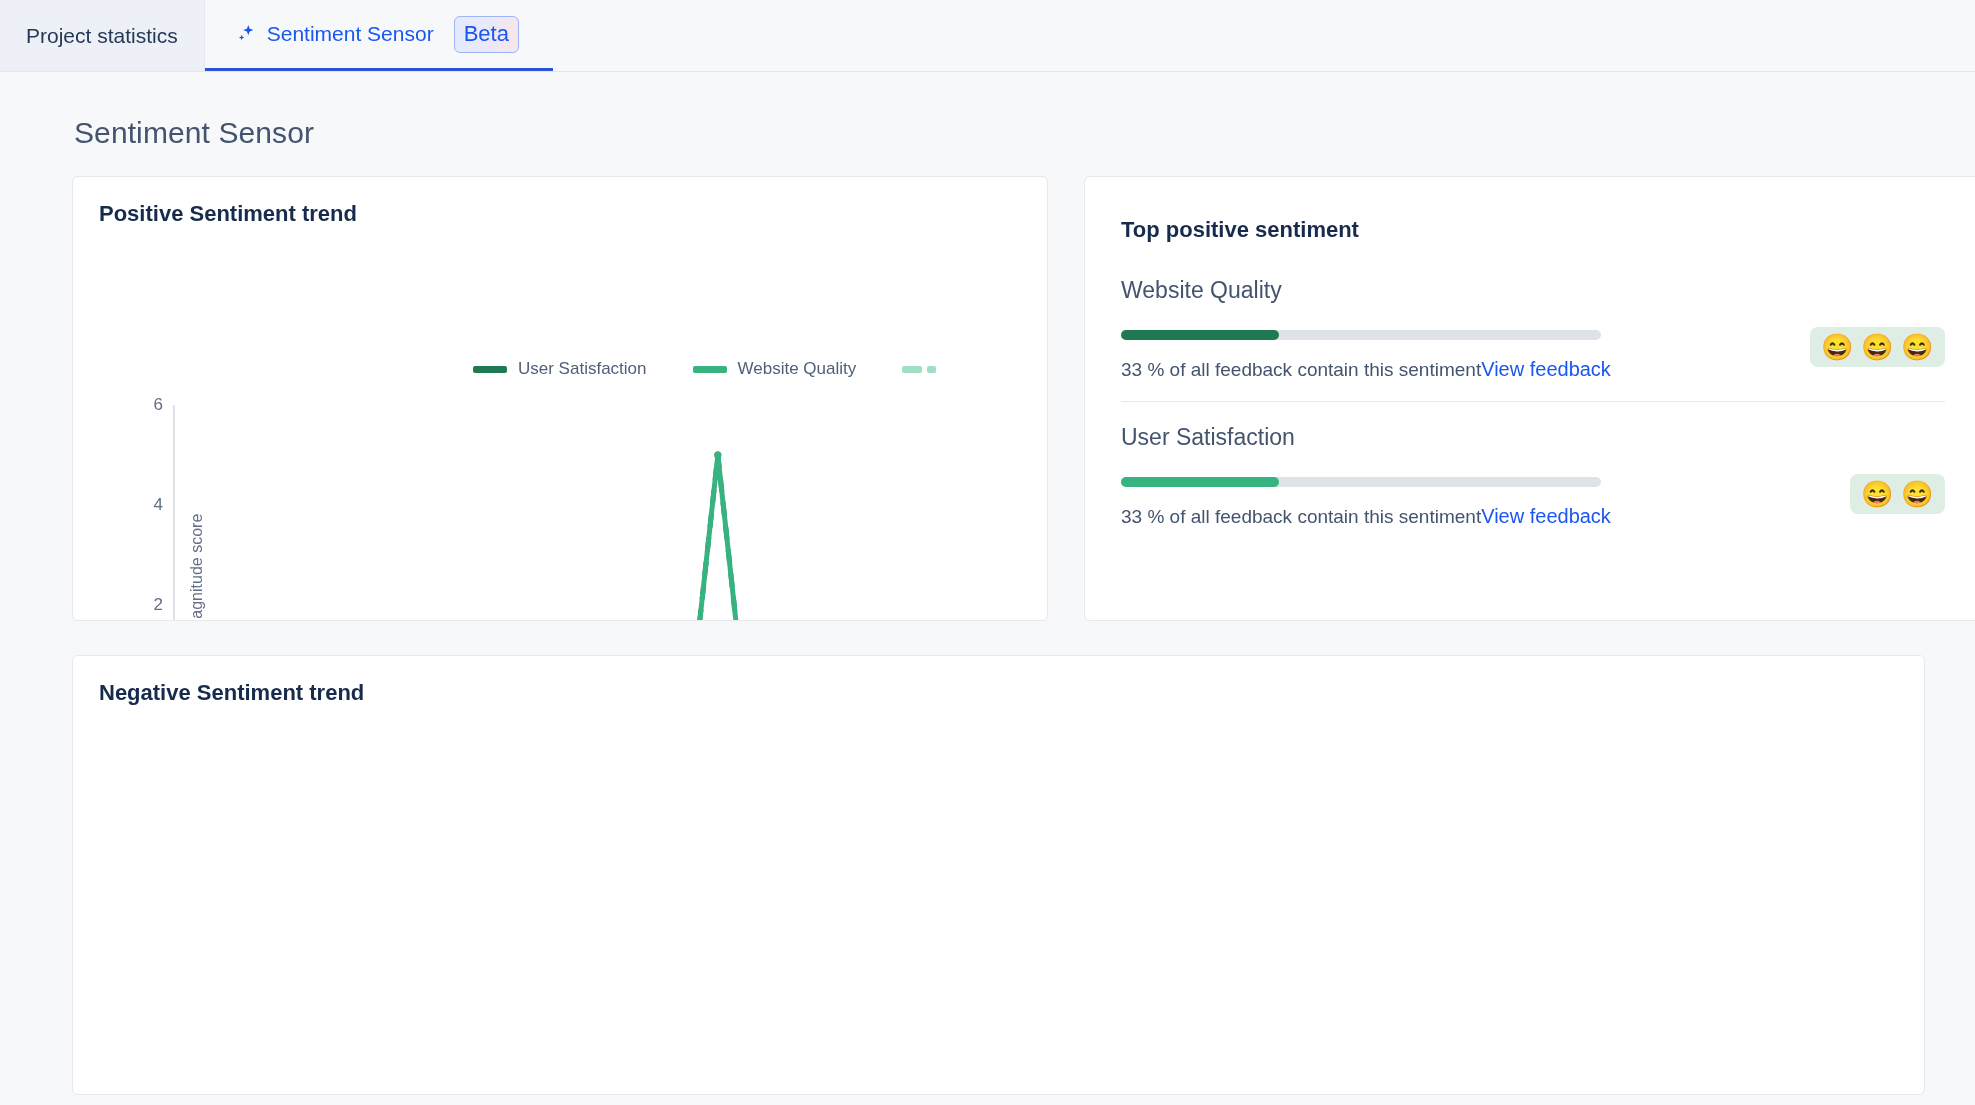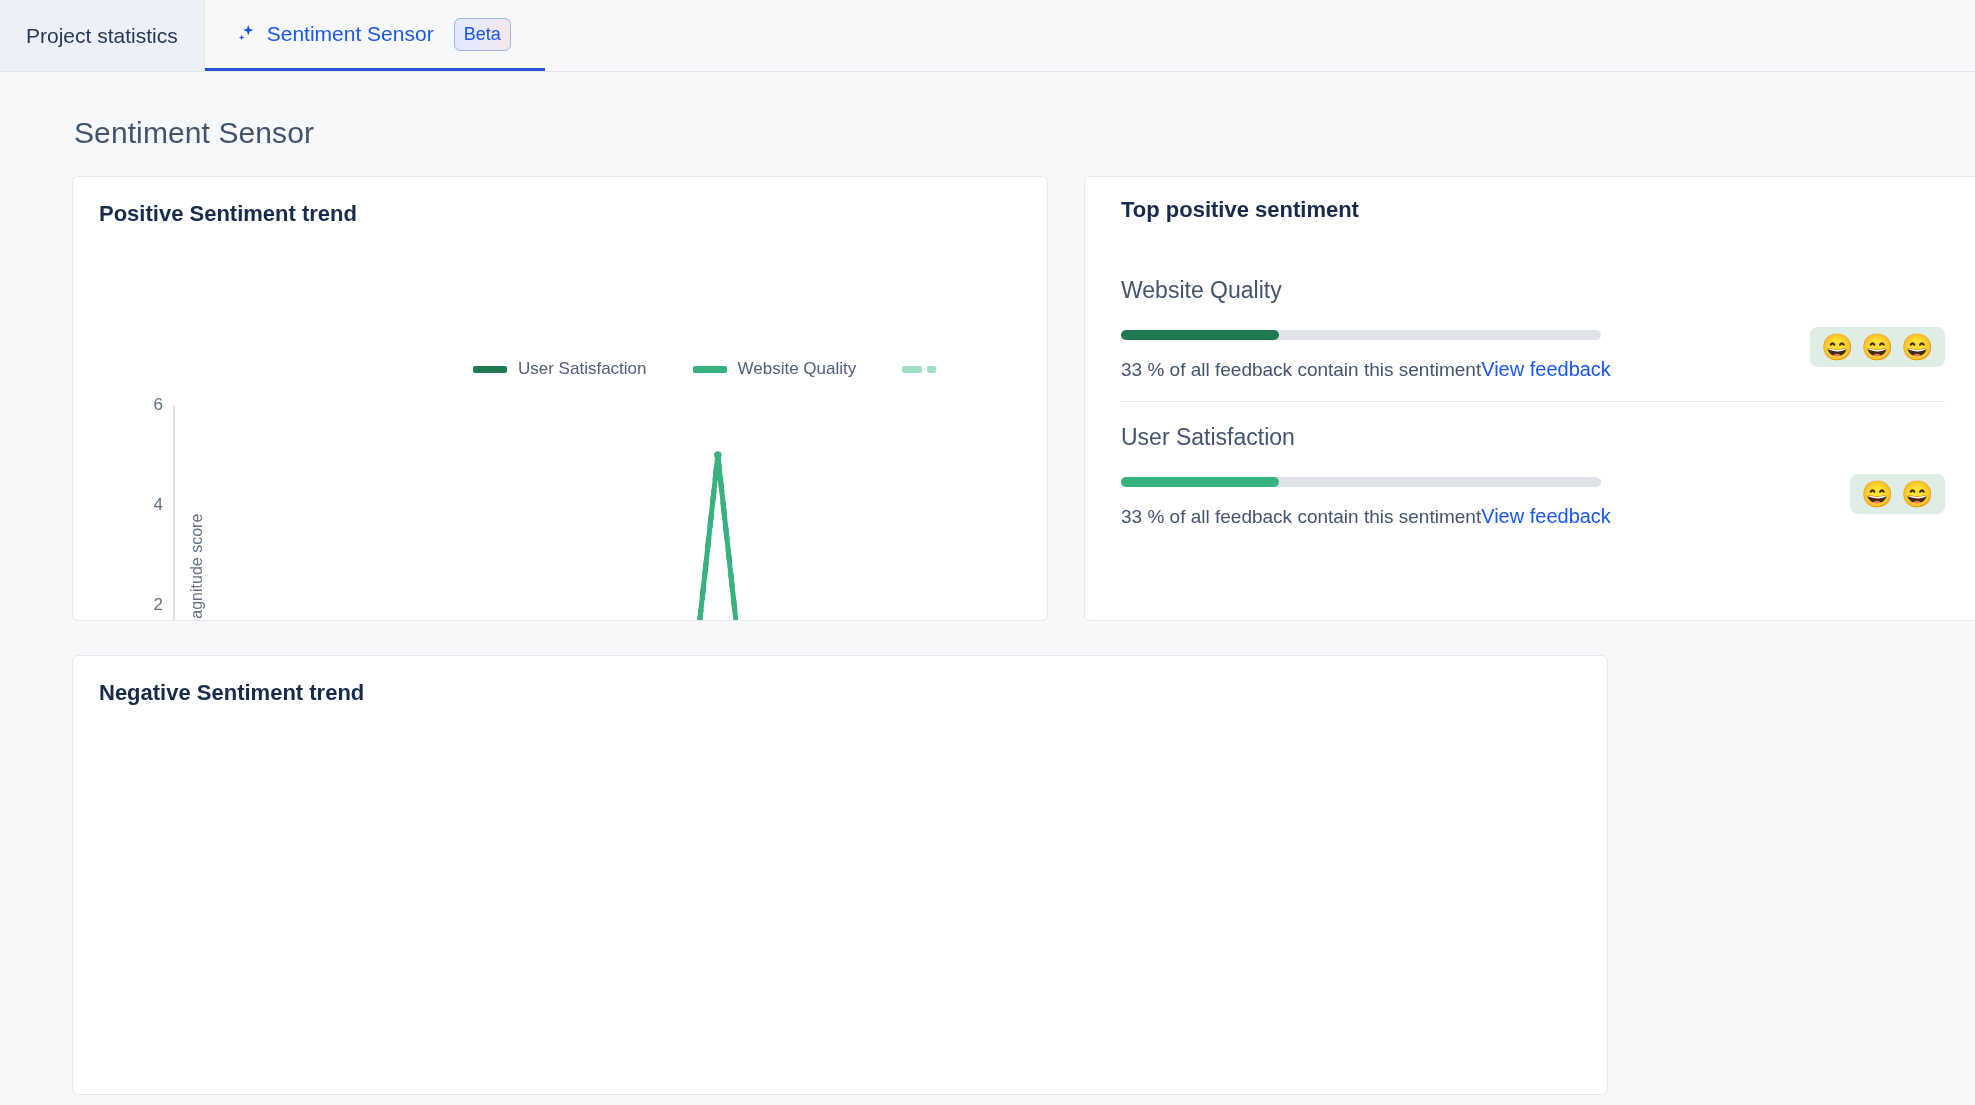--- a/index.html
+++ b/index.html
@@ -44,21 +44,21 @@
   .sparkle-icon {
     display: inline-block;
     width: 22px;
     height: 22px;
     flex: none;
     position: relative;
     top: -1px;
   }
   .beta-badge {
     margin-left: 10px;
-    font-size: 18px;
+    font-size: 22px;
     line-height: 1;
     padding: 6px 9px 7px;
     border: 1px solid #9db4f5;
     border-radius: 6px;
     color: #1a56f0;
     background: linear-gradient(100deg, #e3eafd 0%, #e9e9fb 45%, #f7e6e8 100%);
   }
 
   
   .page { padding: 28px 72px 0 72px; }
@@ -74,31 +74,31 @@
 
   .card {
     background: #ffffff;
     border: 1px solid #e6e8ec;
     border-radius: 6px;
     position: relative;
     overflow: hidden;
   }
   .card-positive { width: 976px; height: 445px; flex: none; }
   .card-top      { width: 898px; height: 445px; flex: none; }
-  .card-negative { width: 1536px; height: 440px; margin-top: 34px; }
+  .card-negative { width: 1853px; height: 440px; margin-top: 34px; }
 
   .card-title {
     font-size: 22px;
     font-weight: 700;
     color: #172b4d;
     position: absolute;
   }
   .card-positive .card-title { left: 26px; top: 24px; }
   .card-negative .card-title { left: 26px; top: 24px; }
-  .card-top .card-title { left: 36px; top: 20px; }
+  .card-top .card-title { left: 36px; top: 40px; }
 
   
   .legend {
     position: absolute;
     display: flex;
     flex-wrap: wrap;
     align-items: center;
   }
   .legend-pos {
     left: 400px; top: 182px; width: 520px;

